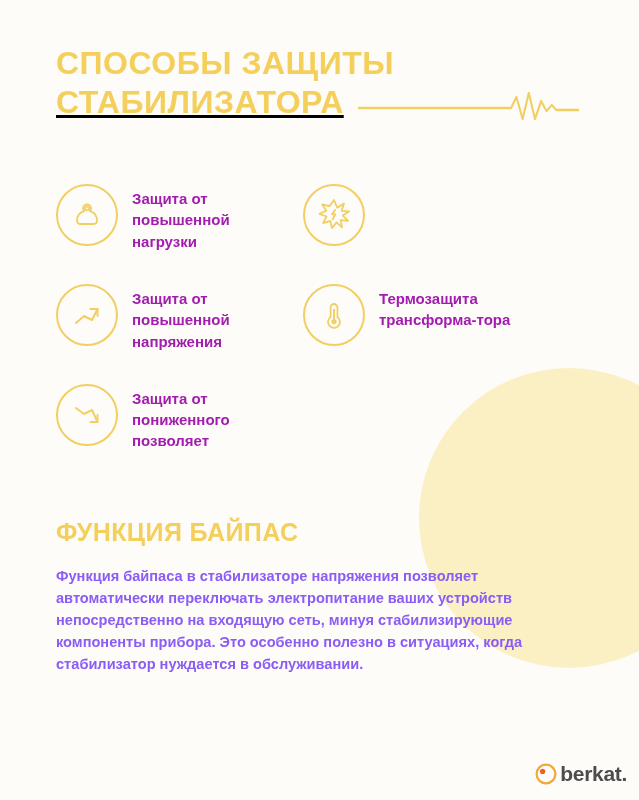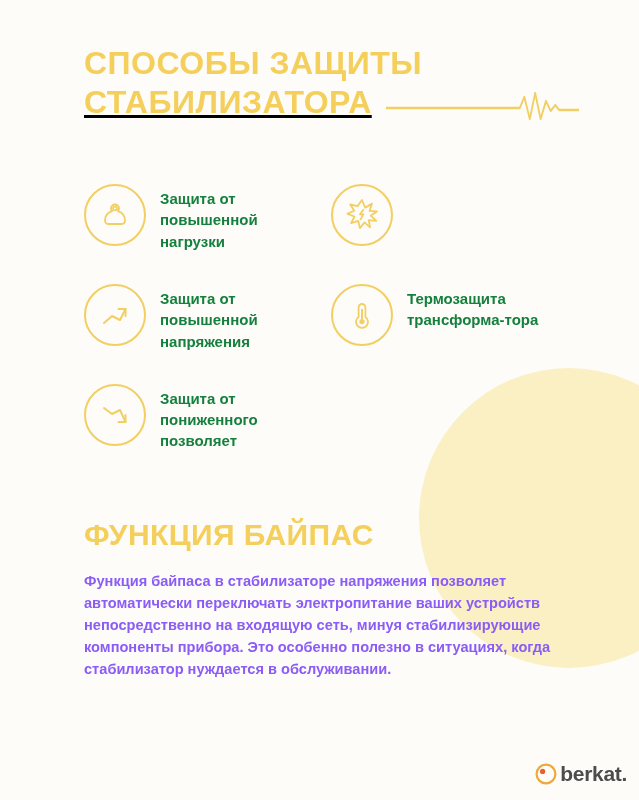--- a/index.html
+++ b/index.html
@@ -24,21 +24,21 @@
     border-radius: 50%;
     background: #fbf0c4;
     z-index: 0;
   }
 
   .page {
     position: relative;
     z-index: 1;
     width: 639px;
     height: 800px;
-    padding: 44px 60px 0 84px;
+    padding: 44px 60px 0 56px;
   }
 
   
   .title {
     color: #f4cf5c;
     font-size: 32px;
     font-weight: bold;
     line-height: 1.22;
     letter-spacing: 0.5px;
     text-transform: uppercase;
@@ -75,34 +75,34 @@
     height: 62px;
     border: 2px solid #f2cf62;
     border-radius: 50%;
     display: flex;
     align-items: center;
     justify-content: center;
     background: transparent;
   }
   .feature-label {
     margin-left: 14px;
-    color: #15803d;
+    color: #a21caf;
     font-size: 15px;
     font-weight: bold;
     line-height: 1.42;
     padding-top: 4px;
   }
 
   
   .bypass {
     margin-top: 66px;
   }
   .bypass-title {
     color: #f4cf5c;
-    font-size: 30px;
+    font-size: 25px;
     font-weight: bold;
     letter-spacing: 0.4px;
     text-transform: uppercase;
   }
   .bypass-body {
     margin-top: 18px;
     color: #8b5cf6;
     font-size: 14.6px;
     font-weight: bold;
     line-height: 1.52;

